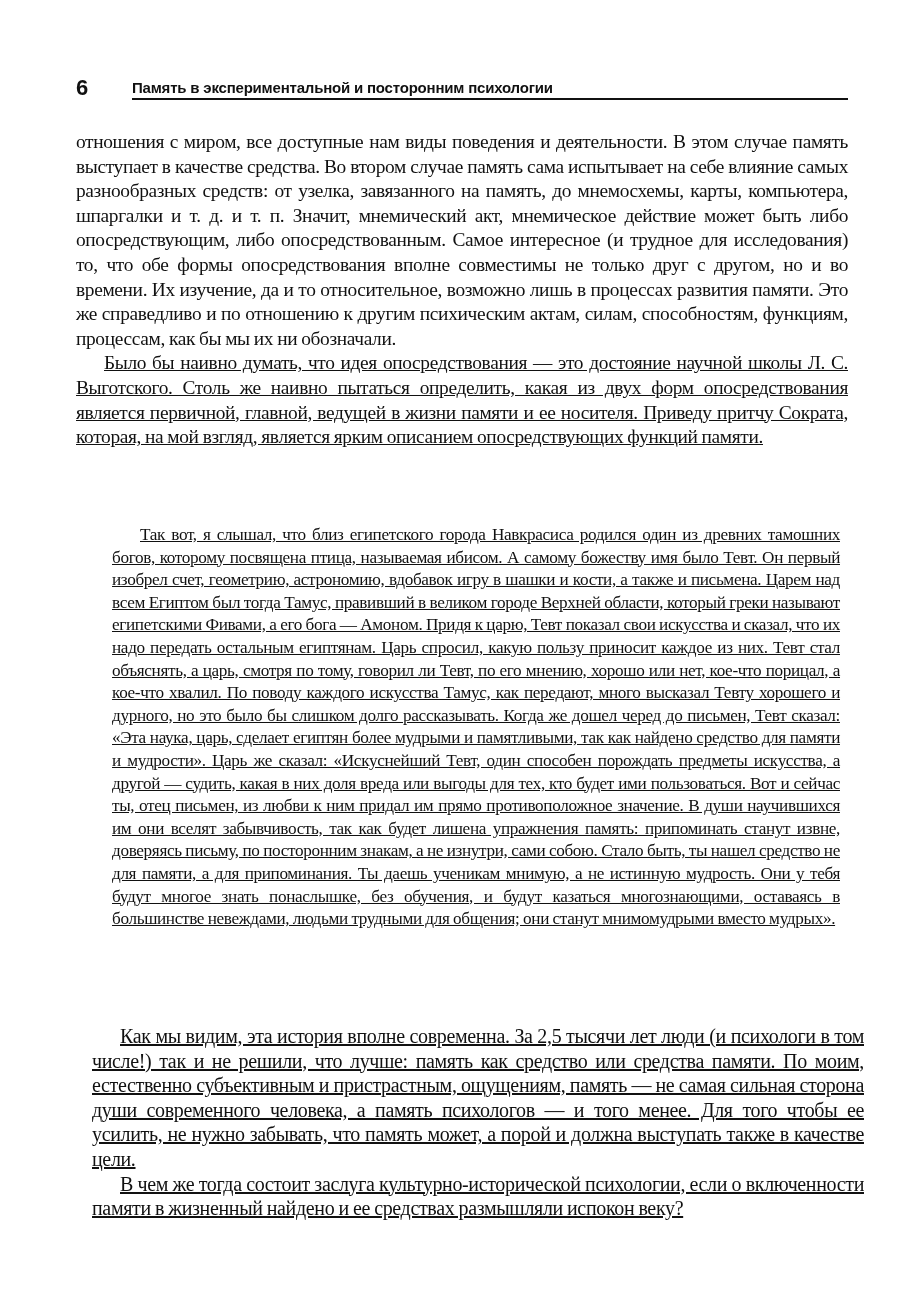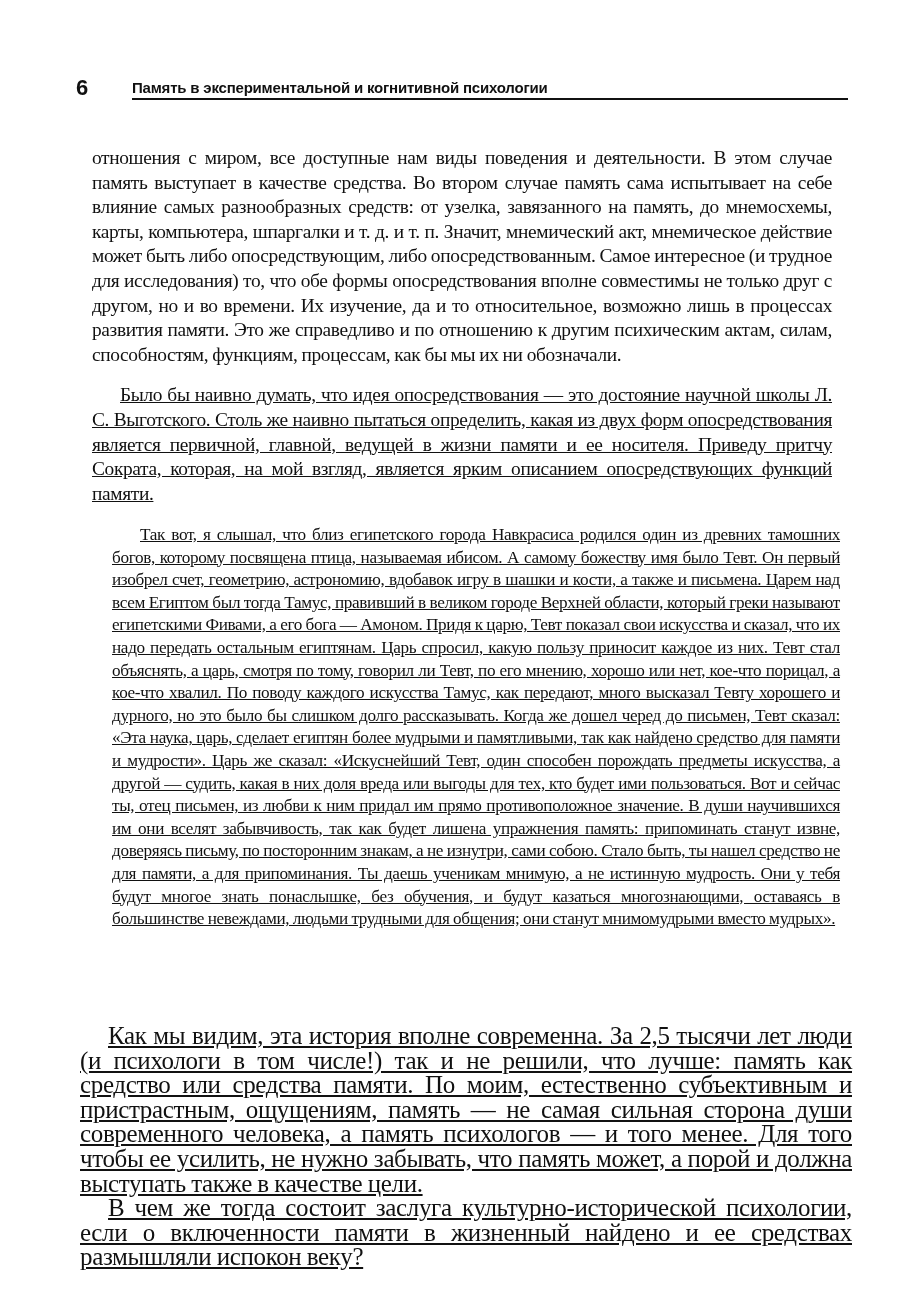--- a/index.html
+++ b/index.html
@@ -3,34 +3,34 @@
 <meta charset="utf-8">
 <style>
   html, body { margin: 0; padding: 0; background: #ffffff; }
   body { width: 923px; height: 1296px; position: relative; overflow: hidden; color: #111; }
   .page { position: absolute; left: 76px; top: 0; width: 772px; }
   .running-head { position: absolute; top: 76px; left: 0; width: 772px; height: 24px; }
   .page-num { position: absolute; left: 0; top: 0; font-family: "Liberation Sans", sans-serif; font-weight: bold; font-size: 22px; line-height: 24px; }
   .head-title { position: absolute; left: 56px; top: 2px; font-family: "Liberation Sans", sans-serif; font-weight: bold; font-size: 15px; line-height: 20px; letter-spacing: -0.2px; }
   .head-rule { position: absolute; left: 56px; right: 0; top: 22px; height: 2px; background: #111; }
   .body-text { position: absolute; top: 130px; left: 0; width: 772px; font-family: "Liberation Serif", serif; font-size: 19.4px; line-height: 24.6px; text-align: justify; letter-spacing: -0.35px; word-spacing: -0.5px; }
-  .body-text p { margin: 16px; }
+  .body-text p { margin: 0; }
   .indent { text-indent: 28px; text-decoration: underline; }
   .quote { position: absolute; top: 516px; left: 28px; width: 744px; font-family: "Liberation Serif", serif; font-size: 17.2px; line-height: 22.6px; text-align: justify; letter-spacing: -0.35px; word-spacing: -0.4px; }
   .quote p { margin: 8px; }
-  .body-text2 { position: absolute; top: 1024px; left: 4px; width: 772px; font-family: "Liberation Serif", serif; font-size: 25px; line-height: 24.6px; text-align: justify; letter-spacing: -0.35px; word-spacing: -0.5px; }
+  .body-text2 { position: absolute; top: 1024px; left: 16px; width: 772px; font-family: "Liberation Serif", serif; font-size: 20px; line-height: 24.6px; text-align: justify; letter-spacing: -0.35px; word-spacing: -0.5px; }
   .body-text2 p { margin: 0; }
 </style>
 </head>
 <body>
 
 <div class="page">
   <div class="running-head">
     <span class="page-num">6</span>
-    <span class="head-title">Память в экспериментальной и когнитивной психологии</span>
+    <span class="head-title">Память в экспериментальной и посторонним психологии</span>
     <div class="head-rule"></div>
   </div>
 
   <div class="body-text">
     <p>отношения с миром, все доступные нам виды поведения и деятельности. В этом случае память выступает в качестве средства. Во втором случае память сама испытывает на себе влияние самых разнообразных средств: от узелка, завязанного на память, до мнемосхемы, карты, компьютера, шпаргалки и т. д. и т. п. Значит, мнемический акт, мнемическое действие может быть либо опосредствующим, либо опосредствованным. Самое интересное (и трудное для исследования) то, что обе формы опосредствования вполне совместимы не только друг с другом, но и во времени. Их изучение, да и то относительное, возможно лишь в процессах развития памяти. Это же справедливо и по отношению к другим психическим актам, силам, способностям, функциям, процессам, как бы мы их ни обозначали.</p>
     <p class="indent">Было бы наивно думать, что идея опосредствования — это достояние научной школы Л. С. Выготского. Столь же наивно пытаться определить, какая из двух форм опосредствования является первичной, главной, ведущей в жизни памяти и ее носителя. Приведу притчу Сократа, которая, на мой взгляд, является ярким описанием опосредствующих функций памяти.</p>
   </div>
 
   <div class="quote">
     <p class="indent">Так вот, я слышал, что близ египетского города Навкрасиса родился один из древних тамошних богов, которому посвящена птица, называемая ибисом. А самому божеству имя было Тевт. Он первый изобрел счет, геометрию, астрономию, вдобавок игру в шашки и кости, а также и письмена. Царем над всем Египтом был тогда Тамус, правивший в великом городе Верхней области, который греки называют египетскими Фивами, а его бога — Амоном. Придя к царю, Тевт показал свои искусства и сказал, что их надо передать остальным египтянам. Царь спросил, какую пользу приносит каждое из них. Тевт стал объяснять, а царь, смотря по тому, говорил ли Тевт, по его мнению, хорошо или нет, кое-что порицал, а кое-что хвалил. По поводу каждого искусства Тамус, как передают, много высказал Тевту хорошего и дурного, но это было бы слишком долго рассказывать. Когда же дошел черед до письмен, Тевт сказал: «Эта наука, царь, сделает египтян более мудрыми и памятливыми, так как найдено средство для памяти и мудрости». Царь же сказал: «Искуснейший Тевт, один способен порождать предметы искусства, а другой — судить, какая в них доля вреда или выгоды для тех, кто будет ими пользоваться. Вот и сейчас ты, отец письмен, из любви к ним придал им прямо противоположное значение. В души научившихся им они вселят забывчивость, так как будет лишена упражнения память: припоминать станут извне, доверяясь письму, по посторонним знакам, а не изнутри, сами собою. Стало быть, ты нашел средство не для памяти, а для припоминания. Ты даешь ученикам мнимую, а не истинную мудрость. Они у тебя будут многое знать понаслышке, без обучения, и будут казаться многознающими, оставаясь в большинстве невеждами, людьми трудными для общения; они станут мнимомудрыми вместо мудрых».</p>

